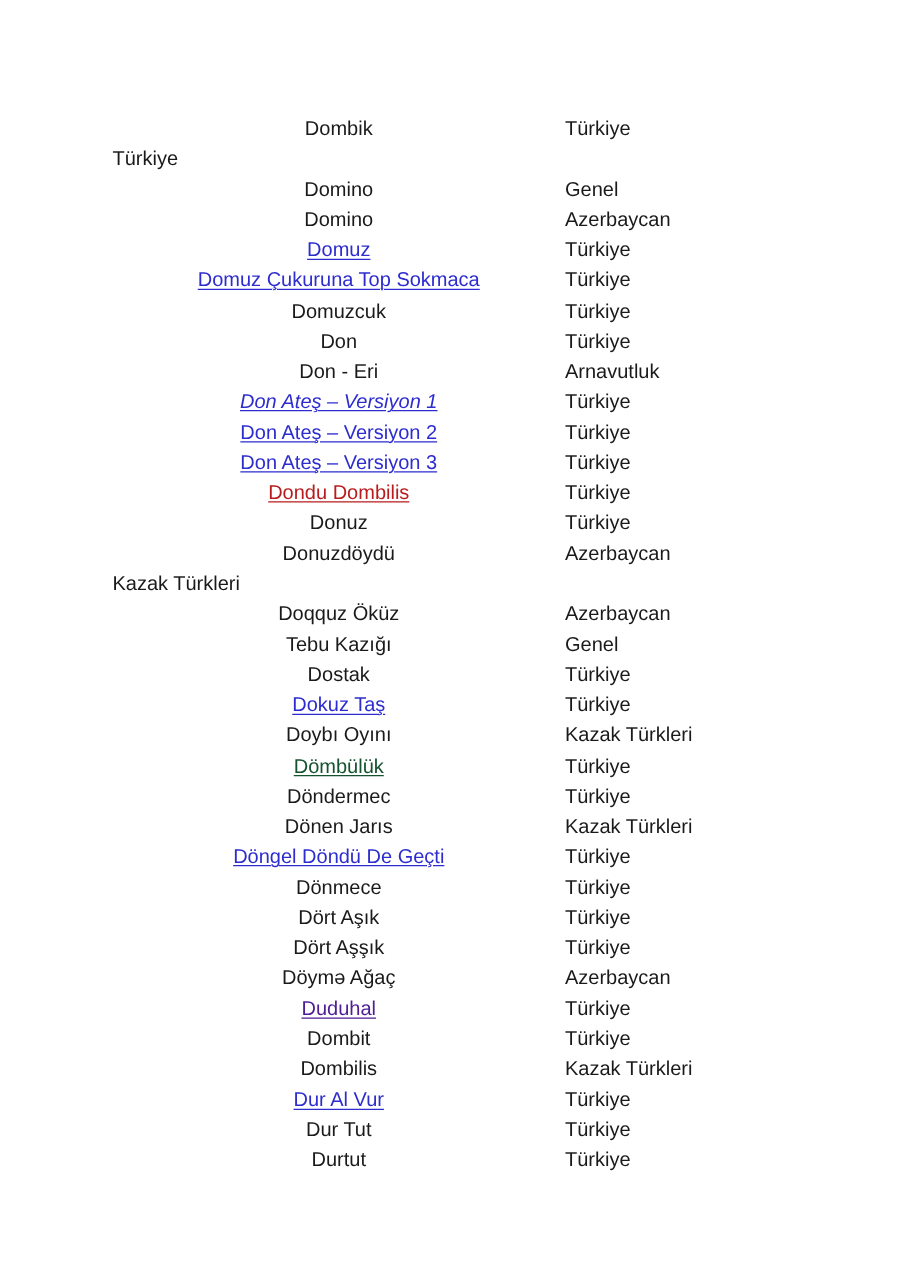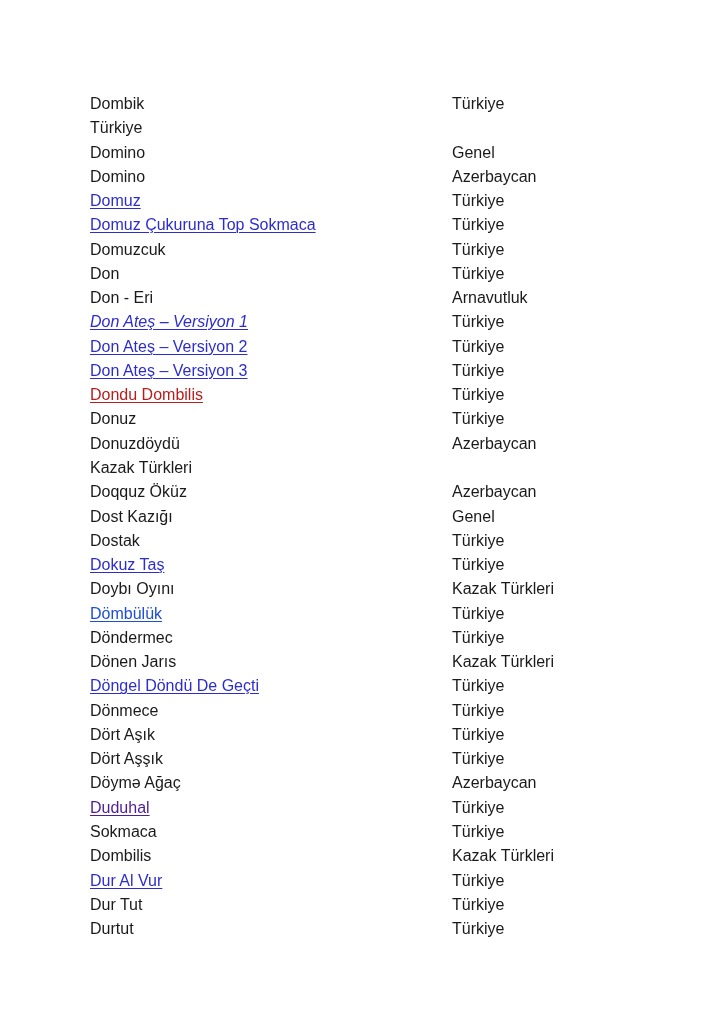--- a/index.html
+++ b/index.html
@@ -33,20 +33,21 @@
     align-items: baseline;
     height: 24.28px;
     line-height: 24.28px;
     font-size: 16px;
     color: #1a1a1a;
     white-space: nowrap;
   }
   .name-cell {
     width: 362px;
     flex: 0 0 362px;
+    text-align: center;
   }
   .region-cell {
     flex: 1;
   }
   a.game-link {
     color: #2d2dcf;
     text-decoration: underline;
     text-decoration-thickness: 1px;
     text-underline-offset: 2px;
     cursor: pointer;
@@ -134,41 +135,41 @@
   <div class="row">
     <span class="region-cell">Kazak Türkleri</span>
   </div>
 
   <div class="row">
     <span class="name-cell"><span>Doqquz Öküz</span></span>
     <span class="region-cell">Azerbaycan</span>
   </div>
 
   <div class="row">
-    <span class="name-cell"><span>Dost Kazığı</span></span>
+    <span class="name-cell"><span>Tebu Kazığı</span></span>
     <span class="region-cell">Genel</span>
   </div>
 
   <div class="row">
     <span class="name-cell"><span>Dostak</span></span>
     <span class="region-cell">Türkiye</span>
   </div>
 
   <div class="row">
     <span class="name-cell"><a href="#" class="game-link" style="color: rgb(45, 45, 207);">Dokuz Taş</a></span>
     <span class="region-cell">Türkiye</span>
   </div>
 
   <div class="row">
     <span class="name-cell"><span>Doybı Oyını</span></span>
     <span class="region-cell">Kazak Türkleri</span>
   </div>
 
   <div class="row">
-    <span class="name-cell"><a href="#" class="game-link" style="color: #1d4ed8;">Dömbülük</a></span>
+    <span class="name-cell"><a href="#" class="game-link" style="color: #14532d;">Dömbülük</a></span>
     <span class="region-cell">Türkiye</span>
   </div>
 
   <div class="row">
     <span class="name-cell"><span>Döndermec</span></span>
     <span class="region-cell">Türkiye</span>
   </div>
 
   <div class="row">
     <span class="name-cell"><span>Dönen Jarıs</span></span>
@@ -199,21 +200,21 @@
     <span class="name-cell"><span>Döymə Ağaç</span></span>
     <span class="region-cell">Azerbaycan</span>
   </div>
 
   <div class="row">
     <span class="name-cell"><a href="#" class="game-link" style="color: #4c1d95;">Duduhal</a></span>
     <span class="region-cell">Türkiye</span>
   </div>
 
   <div class="row">
-    <span class="name-cell"><span>Sokmaca</span></span>
+    <span class="name-cell"><span>Dombit</span></span>
     <span class="region-cell">Türkiye</span>
   </div>
 
   <div class="row">
     <span class="name-cell"><span>Dombilis</span></span>
     <span class="region-cell">Kazak Türkleri</span>
   </div>
 
   <div class="row">
     <span class="name-cell"><a href="#" class="game-link" style="color: rgb(45, 45, 207);">Dur Al Vur</a></span>

